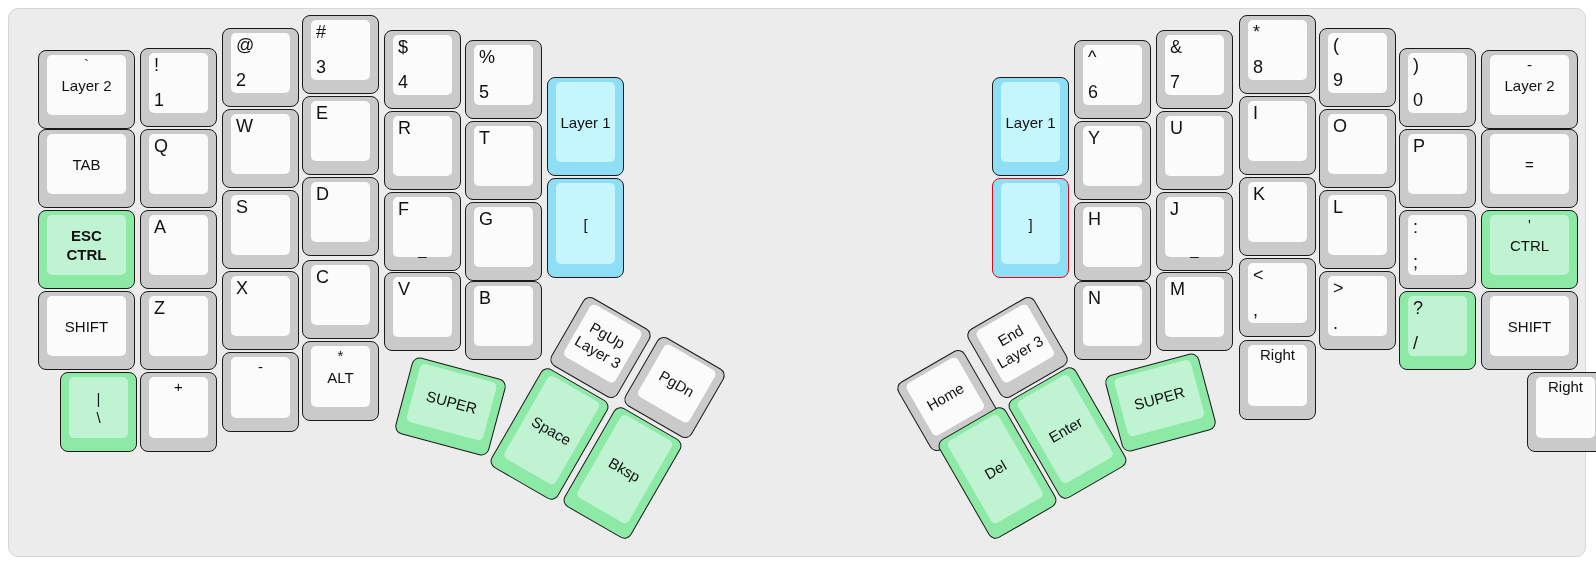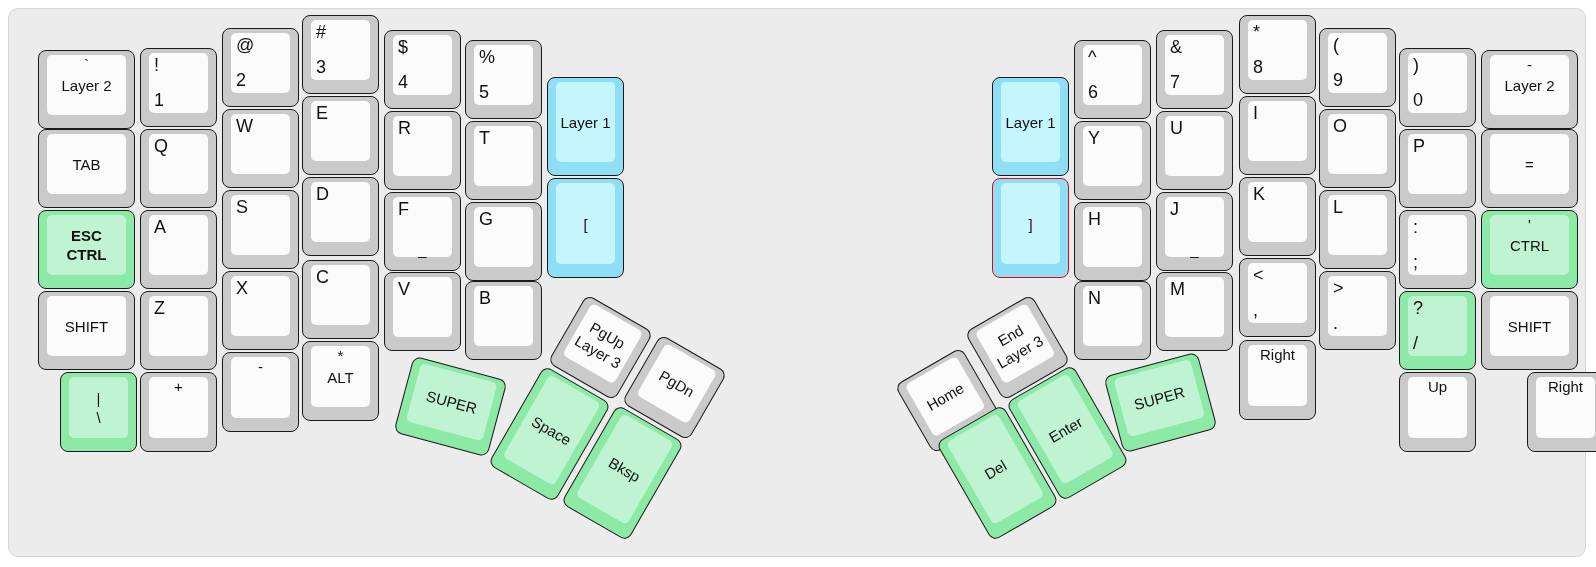--- a/index.html
+++ b/index.html
@@ -415,25 +415,20 @@
         <div class="lbl lbl-tl">:</div>
         <div class="lbl lbl-bl">;</div>
       </div>
     </div>
     <div class="key green" style="left: 1399px; top: 291px; width: 77px; height: 79px;">
       <div class="keytop">
         <div class="lbl lbl-tl">?</div>
         <div class="lbl lbl-bl">/</div>
       </div>
     </div>
-    <div class="key gray" style="left: 1399px; top: 372px; width: 77px; height: 80px;">
-      <div class="keytop">
-        <div class="lbl lbl-tc">Up</div>
-      </div>
-    </div>
     <div class="key gray" style="left: 1481px; top: 50px; width: 97px; height: 79px;">
       <div class="keytop">
         <div class="lbl lbl-tc">-</div>
         <div class="lbl lbl-c">
           <div>Layer 2</div>
         </div>
       </div>
     </div>
     <div class="key gray" style="left: 1481px; top: 129px; width: 97px; height: 79px;">
       <div class="keytop">

